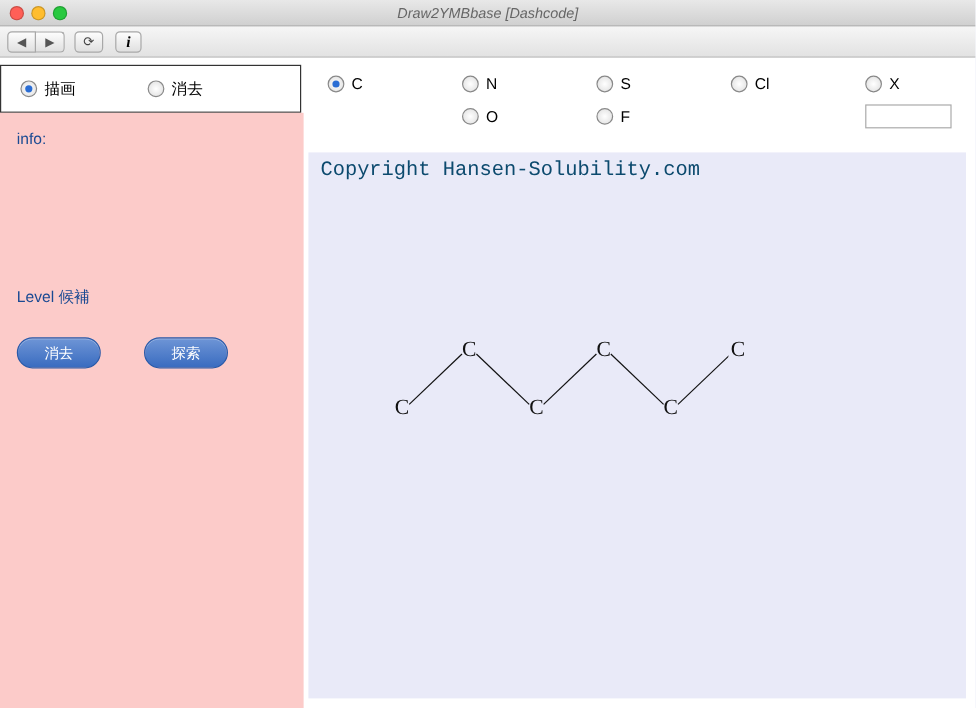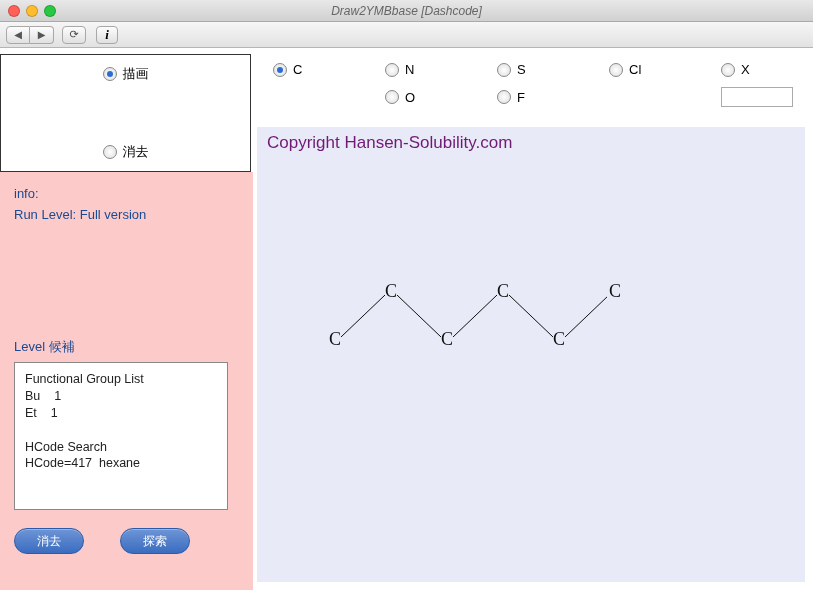--- a/index.html
+++ b/index.html
@@ -22,41 +22,41 @@
   .urlbar { flex: 1; height: 20px; background: #fff; border: 1px solid #a8a8a8; border-radius: 4px; padding: 0 6px; font-size: 12px; color: #333; margin-left: 6px; }
   .infobtn { width: 22px; height: 18px; background: linear-gradient(#fdfdfd,#e0e0e0); border: 1px solid #a8a8a8; border-radius: 4px; display: flex; align-items: center; justify-content: center; margin-left: 6px; font-weight: bold; font-style: italic; font-family: Georgia, serif; }
   
   .content { display: flex; height: calc(590px - 48px); }
   
   .leftcol { width: 258px; display: flex; flex-direction: column; }
   .topinfo { padding: 10px 18px 6px; color: #1a4a93; font-size: 13px; line-height: 1.5; }
   .topinfo .title { font-weight: normal; }
   .topinfo .sub { padding-left: 12px; }
   
-  .modebox { border: 1px solid #333; margin: 6px 2px 0 0; padding: 10px 16px; display: flex; gap: 60px; align-items: center; font-size: 13px; flex-direction: column; }
+  .modebox { border: 1px solid #333; margin: 6px 2px 0 0; padding: 10px 16px; display: flex; gap: 60px; align-items: center; font-size: 13px; }
   .radio-wrap { display: flex; align-items: center; gap: 6px; }
   .radio { width: 14px; height: 14px; border-radius: 50%; border: 1px solid #888; background: radial-gradient(#fff,#ddd); display: flex; align-items: center; justify-content: center; }
   .radio.sel::after { content: ""; width: 6px; height: 6px; border-radius: 50%; background: #2a6dd4; }
   
   .pinkarea { background: #fccbc9; flex: 1; padding: 14px 14px 20px; color: #1a4a93; display: flex; flex-direction: column; }
   .pinkarea .line { margin-bottom: 6px; }
   .spacer { flex: 0 0 110px; }
   .listlabel { margin-bottom: 6px; }
   .listbox { background: #fff; border: 1px solid #888; width: 214px; height: 148px; padding: 8px 10px; color: #222; font-size: 12.5px; line-height: 1.35; white-space: pre; overflow: hidden; }
   .btnrow { display: flex; gap: 36px; margin-top: 18px; }
   .pillbtn { width: 70px; height: 26px; border-radius: 13px; background: linear-gradient(#6e95d6,#3a6cc0); border: 1px solid #2a5aa8; color: #fff; font-size: 12px; display: flex; align-items: center; justify-content: center; box-shadow: inset 0 1px 0 rgba(255,255,255,0.3); }
   
   .rightcol { flex: 1; display: flex; flex-direction: column; }
   .elemrow { padding: 14px 20px 10px; }
   .erow { display: flex; gap: 56px; margin-bottom: 10px; align-items: center; }
   .erow .radio-wrap { width: 56px; }
   .smallinput { width: 72px; height: 20px; border: 1px solid #aaa; background: #fff; }
   
   .canvasarea { flex: 1; background: #e9eaf8; margin: 0 8px 8px 4px; position: relative; }
-  .copyright { position: absolute; top: 6px; left: 10px; font-family: Liberation Sans, sans-serif; font-size: 17px; color: #701a75; }
+  .copyright { position: absolute; top: 6px; left: 10px; font-family: Liberation Mono, monospace; font-size: 17px; color: #0c4a6e; }
   .mol { position: absolute; left: 70px; top: 150px; }
   .atom { position: absolute; font-family: "Times New Roman", serif; font-size: 18px; color: #111; }
   .bond { stroke: #111; stroke-width: 1; }
 </style>
 </head>
 <body>
 
 <div class="titlebar">
   <div class="traffic">
     <div class="tlight tl-red"></div>
@@ -82,29 +82,22 @@
         <span class="radio sel"></span>
         <span>描画</span>
       </div>
       <div class="radio-wrap">
         <span class="radio"></span>
         <span>消去</span>
       </div>
     </div>
     <div class="pinkarea">
       <div class="line">info:</div>
-      <div class="line">Run Level: Full version</div>
       <div class="spacer"></div>
       <div class="listlabel">Level 候補</div>
-      <div class="listbox"><span>Functional Group List</span>
-<span>Bu    1</span>
-<span>Et    1</span>
-<span></span>
-<span>HCode Search</span>
-<span>HCode=417  hexane</span></div>
       <div class="btnrow">
         <div class="pillbtn">消去</div>
         <div class="pillbtn">探索</div>
       </div>
     </div>
   </div>
 
   <div class="rightcol">
     <div class="elemrow">
       <div class="erow">

